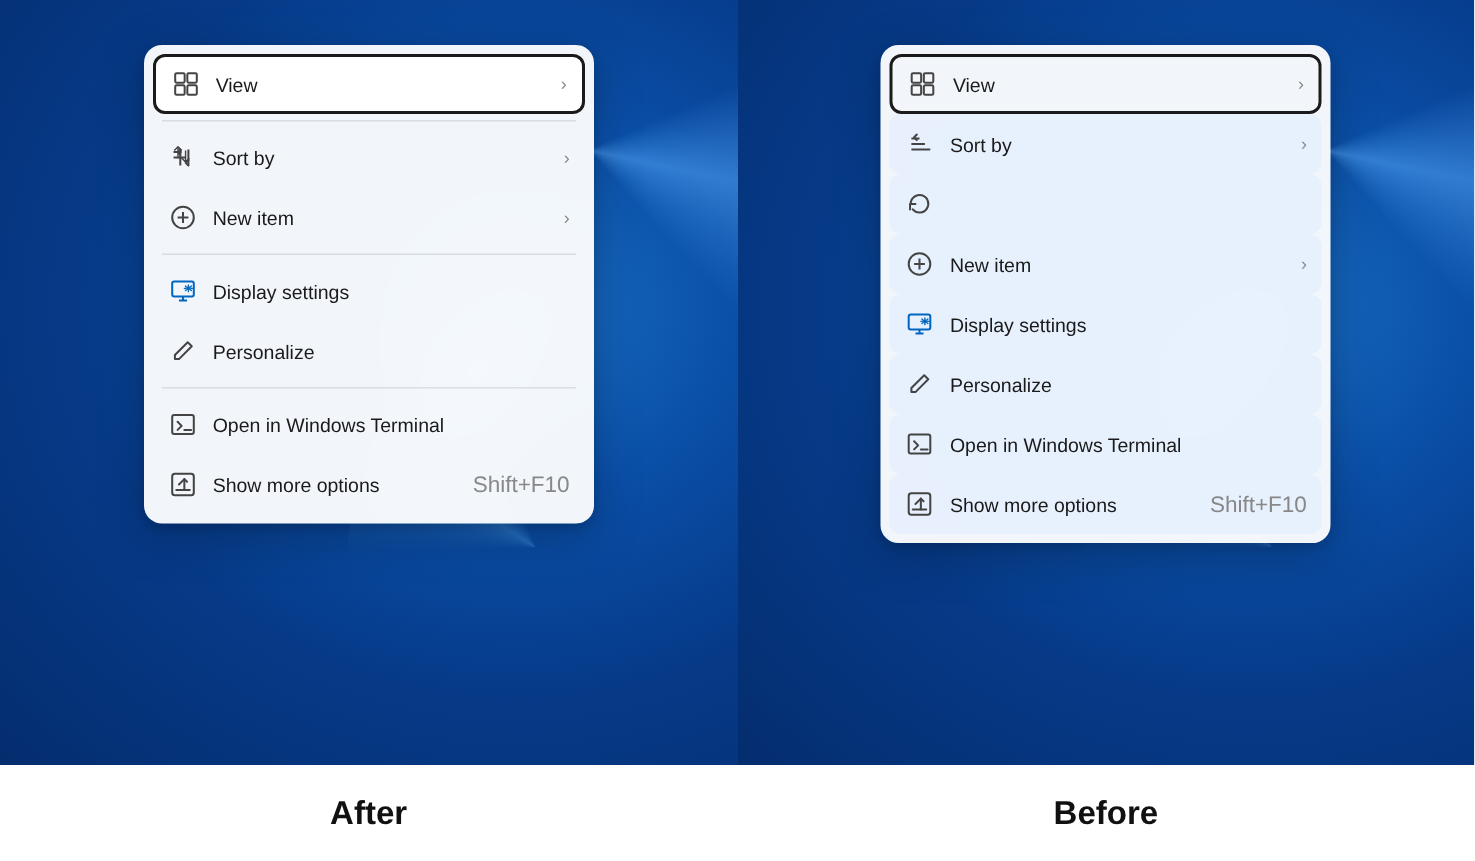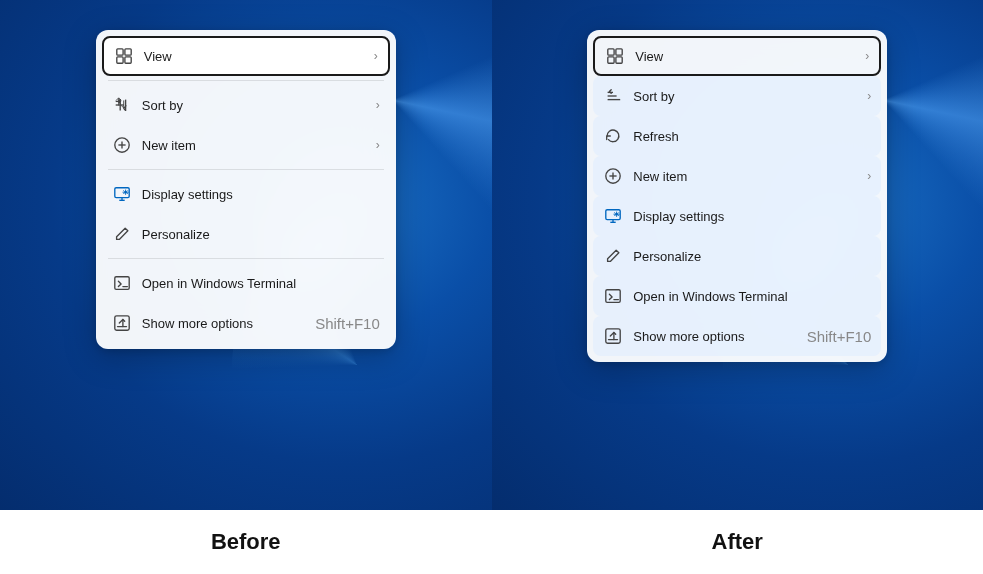--- a/index.html
+++ b/index.html
@@ -307,21 +307,20 @@
         <span class="arrow">›</span>
       </div>
 
       <div class="menu-item" style="background: rgba(220,235,255,0.5);">
         <span class="icon">
           <svg class="icon-svg" viewBox="0 0 20 20" fill="none" stroke="currentColor" stroke-width="1.5">
             <path d="M3.5 10a6.5 6.5 0 1 1 1.5 4" stroke-linecap="round"></path>
             <path d="M3 14 L3 10 L7 10" stroke-linecap="round" stroke-linejoin="round"></path>
           </svg>
         </span>
-        <span class="label">Refresh</span>
       </div>
 
       <div class="menu-item" style="background: rgba(220,235,255,0.5);">
         <span class="icon">
           <svg class="icon-svg" viewBox="0 0 20 20" fill="none" stroke="currentColor" stroke-width="1.5">
             <circle cx="10" cy="10" r="8"></circle>
             <line x1="10" y1="6" x2="10" y2="14"></line>
             <line x1="6" y1="10" x2="14" y2="10"></line>
           </svg>
         </span>
@@ -373,15 +372,15 @@
         </span>
         <span class="label">Show more options</span>
         <span class="shortcut">Shift+F10</span>
       </div>
 
     </div>
   </div>
 </div>
 
 <div class="labels-row">
+  <div class="label-cell">After</div>
   <div class="label-cell">Before</div>
-  <div class="label-cell">After</div>
 </div>
 
 </body></html>

